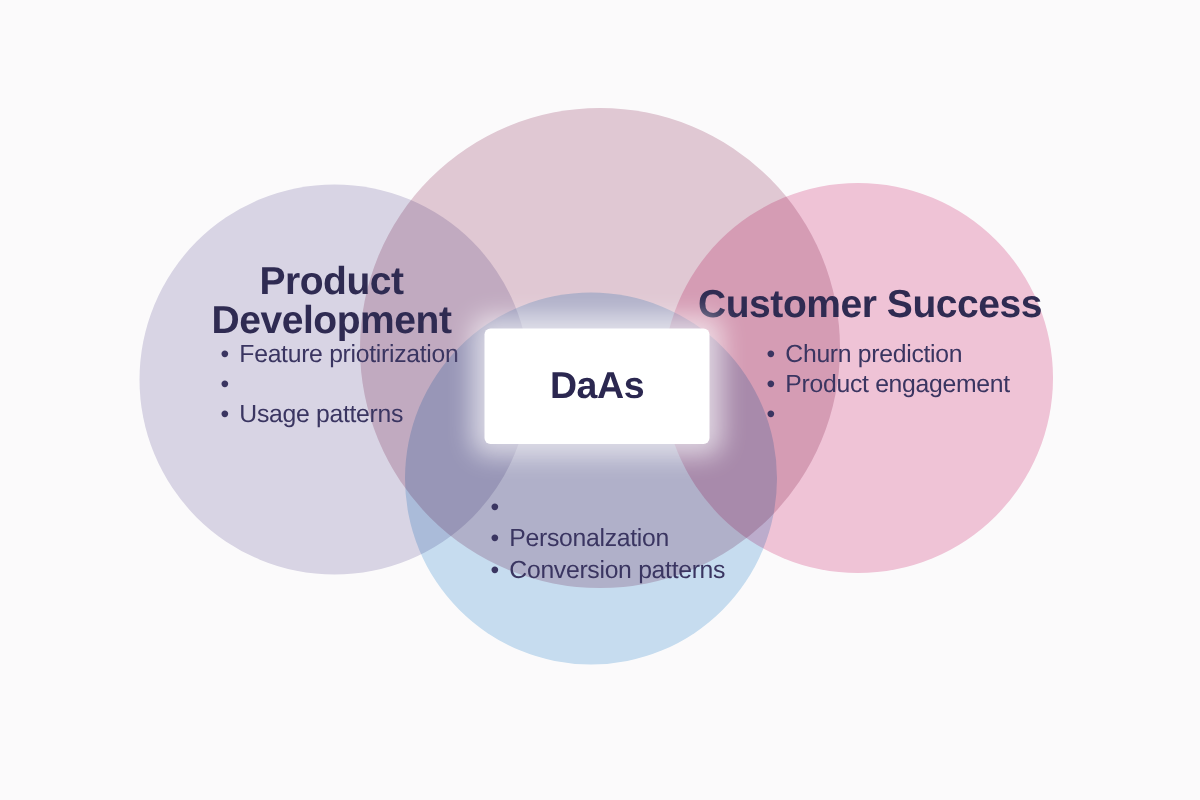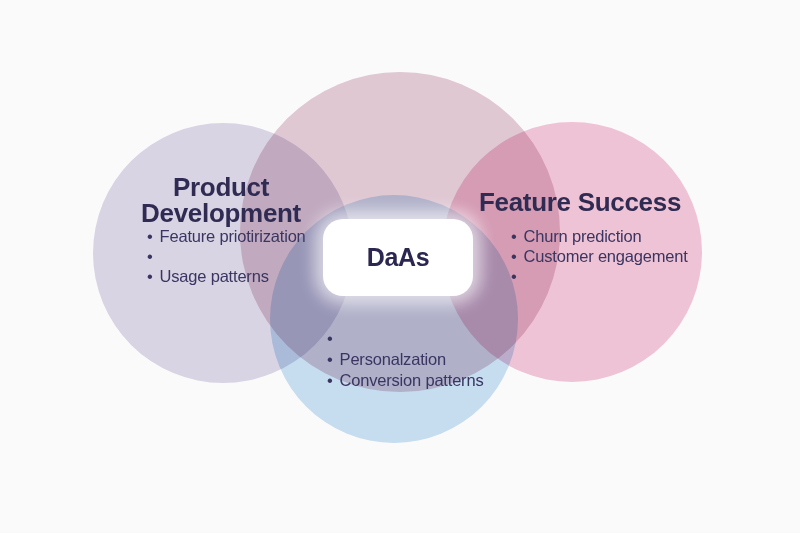--- a/index.html
+++ b/index.html
@@ -42,21 +42,21 @@
 
   .g-customer{left:455px;top:189px;width:250px;}
   .g-customer h2{text-align:center;white-space:nowrap;}
   .g-customer ul{position:absolute;left:56px;top:37px;}
 
   .g-shared{left:327px;top:328px;}
   .g-shared li{line-height:21px;}
 
   .center-box{
     position:absolute;left:323px;top:219px;width:150px;height:77px;
-    background:#ffffff;border-radius:20px;z-index:6;
+    background:#ffffff;border-radius:4px;z-index:6;
     display:flex;flex-direction:column;align-items:center;justify-content:center;
     box-shadow:0 0 16px 8px rgba(255,255,255,0.65), 0 3px 10px rgba(120,105,150,0.18);
   }
   .center-box .line{
     font-size:25px;line-height:27px;font-weight:bold;
     color:var(--box-text);letter-spacing:-0.3px;text-align:center;
   }
 </style>
 </head>
 <body>
@@ -79,29 +79,29 @@
         <span class="dot">•</span>
       </li>
       <li>
         <span class="dot">•</span>
         <span>Usage patterns</span>
       </li>
     </ul>
   </div>
 
   <div class="group g-customer">
-    <h2>Feature Success</h2>
+    <h2>Customer Success</h2>
     <ul>
       <li>
         <span class="dot">•</span>
         <span>Churn prediction</span>
       </li>
       <li>
         <span class="dot">•</span>
-        <span>Customer engagement</span>
+        <span>Product engagement</span>
       </li>
       <li>
         <span class="dot">•</span>
       </li>
     </ul>
   </div>
 
   <div class="group g-shared">
     <ul>
       <li>

